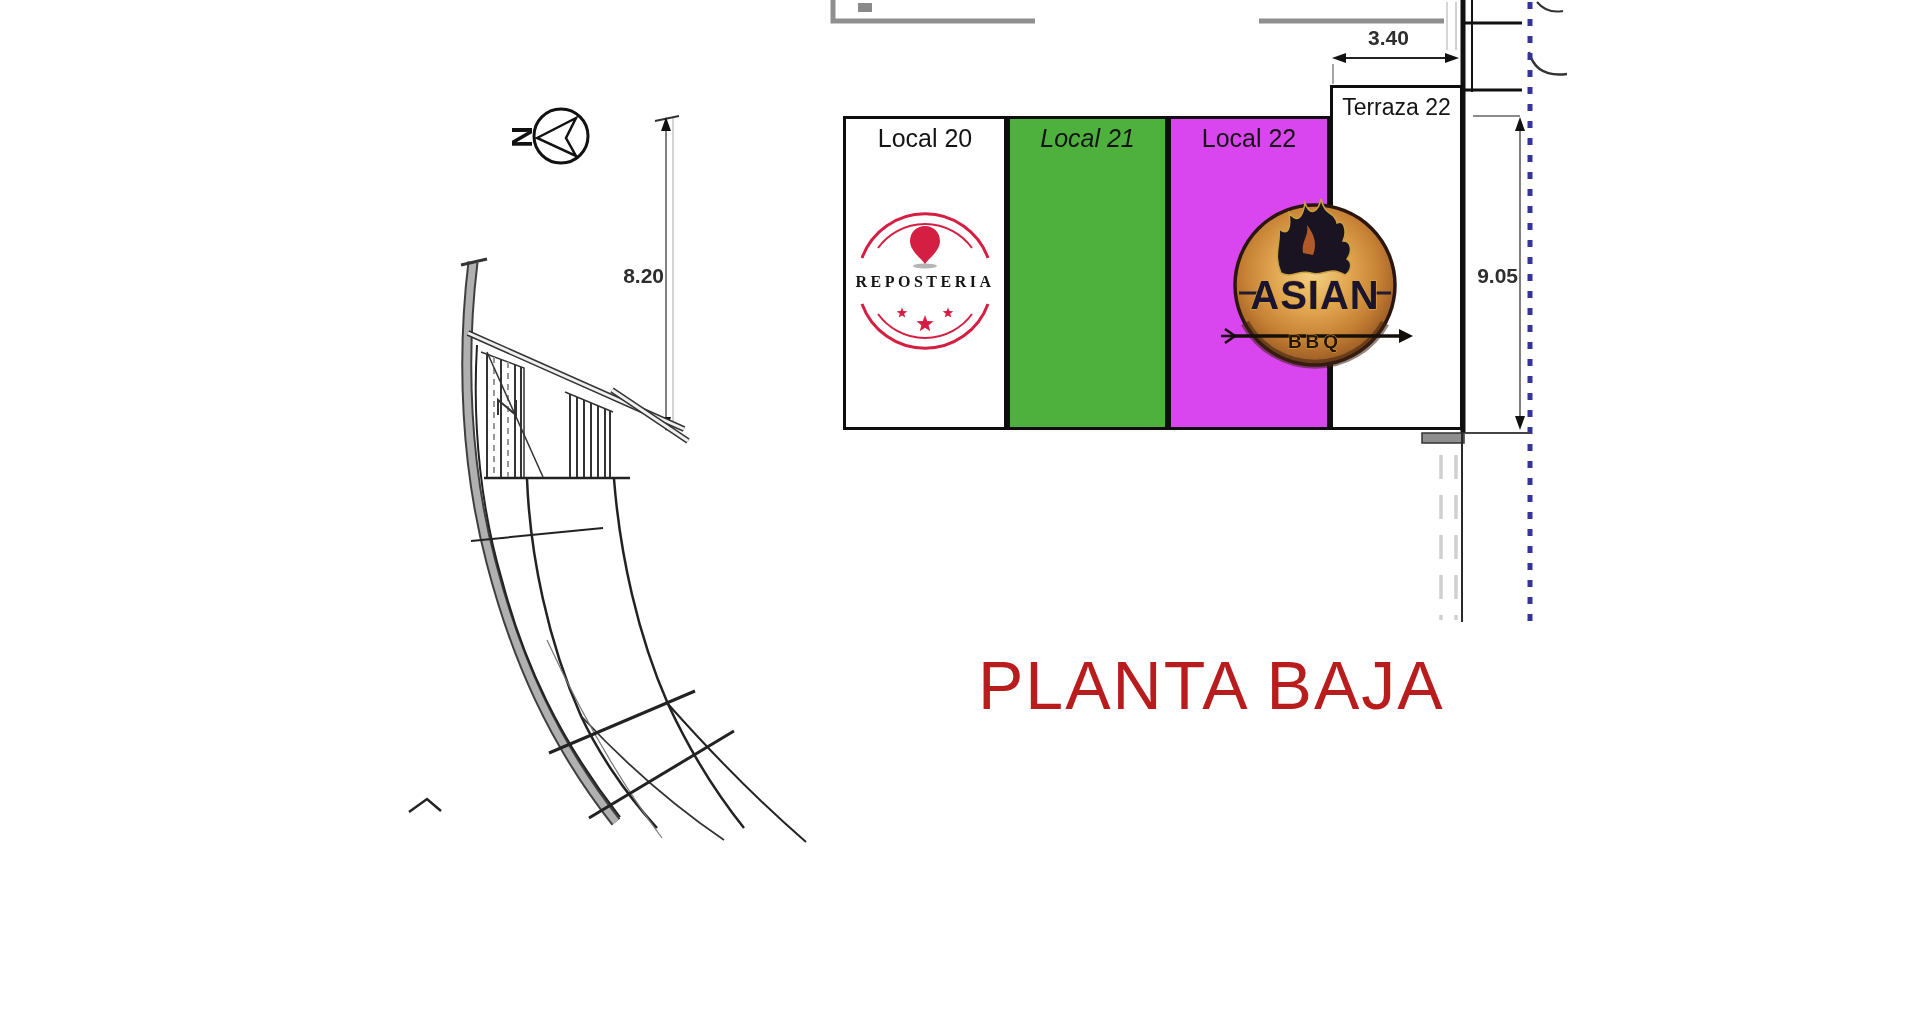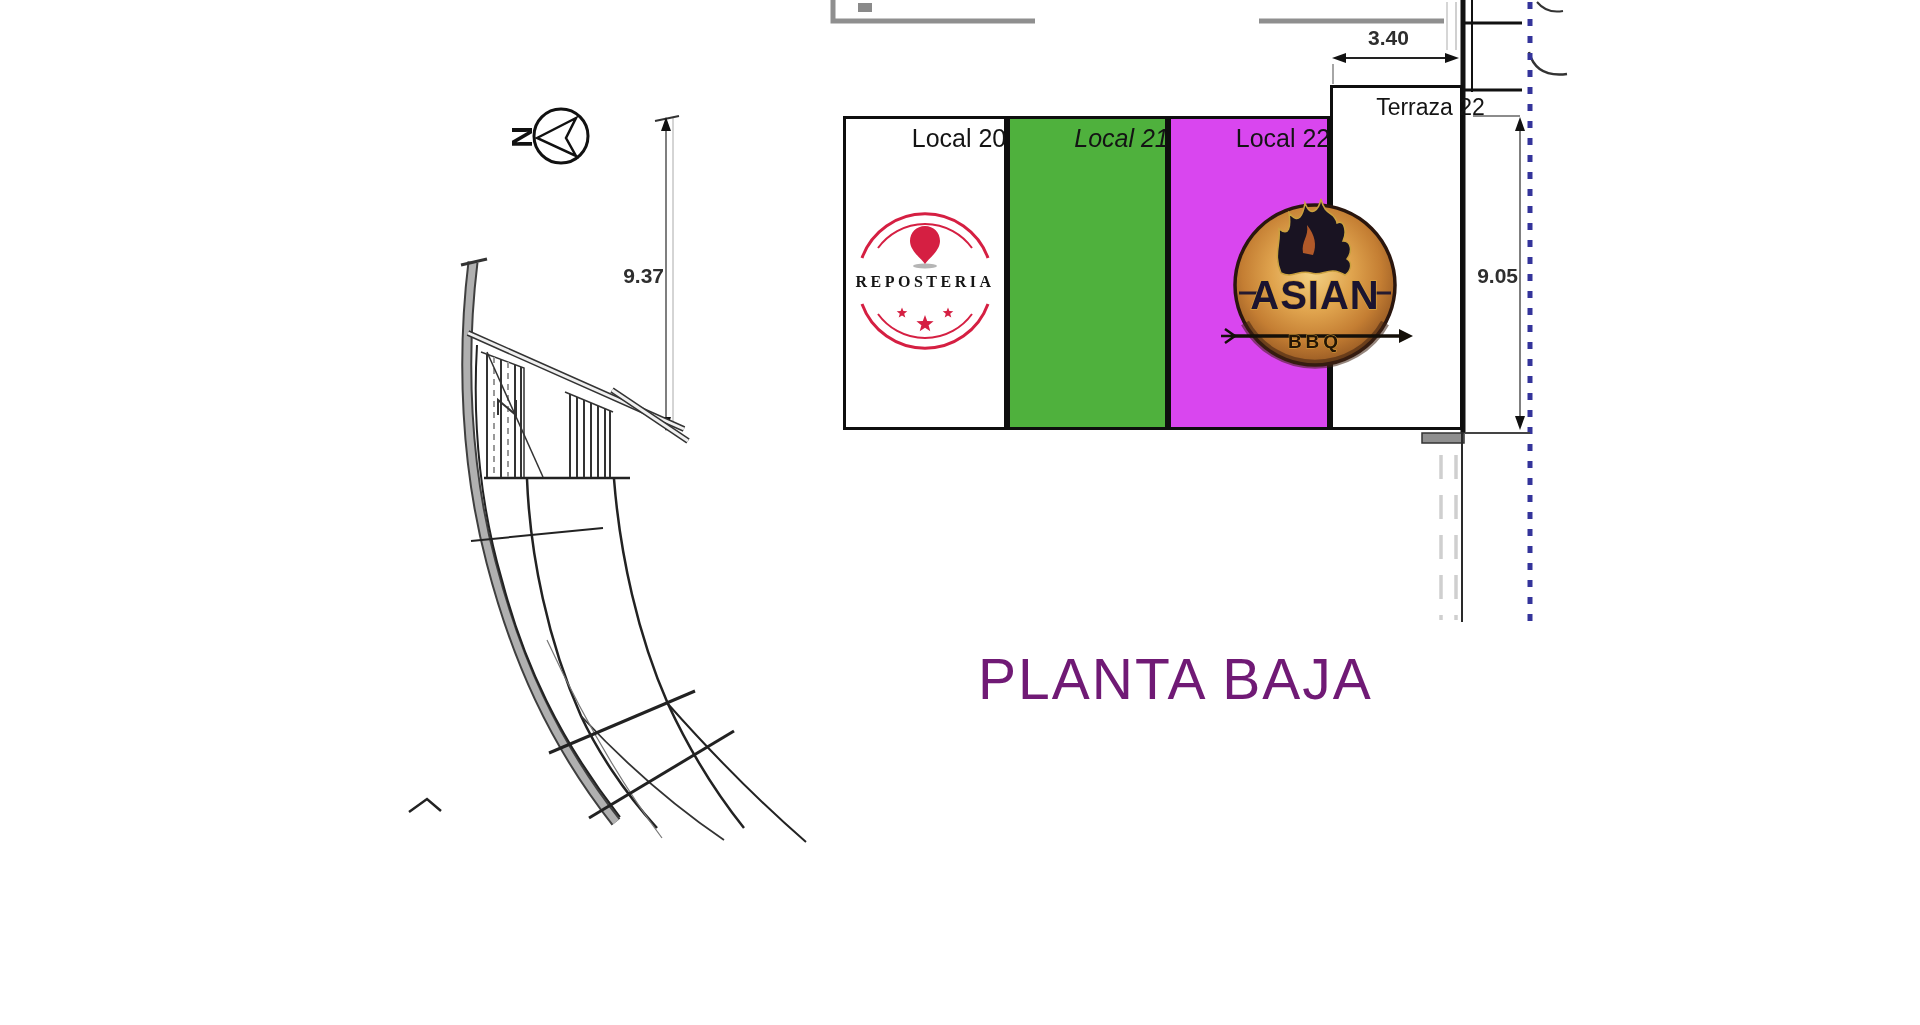--- a/index.html
+++ b/index.html
@@ -2,31 +2,31 @@
 <html><head>
 <meta charset="utf-8">
 <style>
   html,body{margin:0;padding:0;background:#ffffff;}
   body{width:1920px;height:1025px;position:relative;overflow:hidden;
        font-family:"Liberation Sans",sans-serif;}
   #stage{position:absolute;left:0;top:0;width:1920px;height:1025px;}
   #bg{position:absolute;left:0;top:0;z-index:0;}
   .unit{position:absolute;border:3px solid #0e0e0e;box-sizing:border-box;z-index:1;}
   .unit-label{position:absolute;top:5px;left:0;width:100%;text-align:center;
-      font-size:25px;color:#141414;letter-spacing:0px;padding-left:34px;}
+      font-size:25px;color:#141414;letter-spacing:0px;}
   .stamp{position:absolute;left:50%;top:87px;margin-left:-75px;}
   .stamp-word{font-family:"Liberation Serif",serif;font-weight:bold;
       font-size:16px;letter-spacing:3.5px;fill:#151515;}
   .asianlogo{position:absolute;left:44px;top:74px;overflow:visible;}
   .dim{position:absolute;z-index:2;font-weight:600;font-size:21px;color:#2e2e2e;}
   #dim-left{left:612px;top:264px;width:52px;text-align:right;}
   #dim-top{left:1368px;top:26px;width:56px;text-align:left;}
   #dim-right{left:1466px;top:264px;width:52px;text-align:right;}
   #plan-title{position:absolute;left:978px;top:646px;z-index:2;
-      font-size:57px;color:#701a75;letter-spacing:2px;white-space:nowrap;}
+      font-size:68px;color:#b91c1c;letter-spacing:2px;white-space:nowrap;}
   #terraza-label{font-size:23px;top:6px;}
 </style>
 </head>
 <body>
 
 <div id="stage">
 
   <svg id="bg" width="1920" height="1025" viewBox="0 0 1920 1025">
 
     <g stroke="#8f8f8f" fill="none">
@@ -190,19 +190,19 @@
         <polygon points="184,136 198,143 184,150" stroke="none"></polygon>
       </g>
       <text x="100" y="155" text-anchor="middle" font-size="19" font-weight="bold" letter-spacing="4" fill="#241505" stroke="#d9a33a" stroke-width="0.8" paint-order="stroke">BBQ</text>
     </svg>
   </div>
 
   <div class="unit" style="left: 1330px; top: 85px; width: 133px; height: 345px; z-index: 1; background-color: rgb(255, 255, 255);">
     <div class="unit-label" id="terraza-label">Terraza 22</div>
   </div>
 
-  <div class="dim" id="dim-left">9.37</div>
+  <div class="dim" id="dim-left">8.20</div>
   <div class="dim" id="dim-top">3.40</div>
   <div class="dim" id="dim-right">9.05</div>
 
   <div id="plan-title">PLANTA BAJA</div>
 
 </div>
 
 </body></html>

